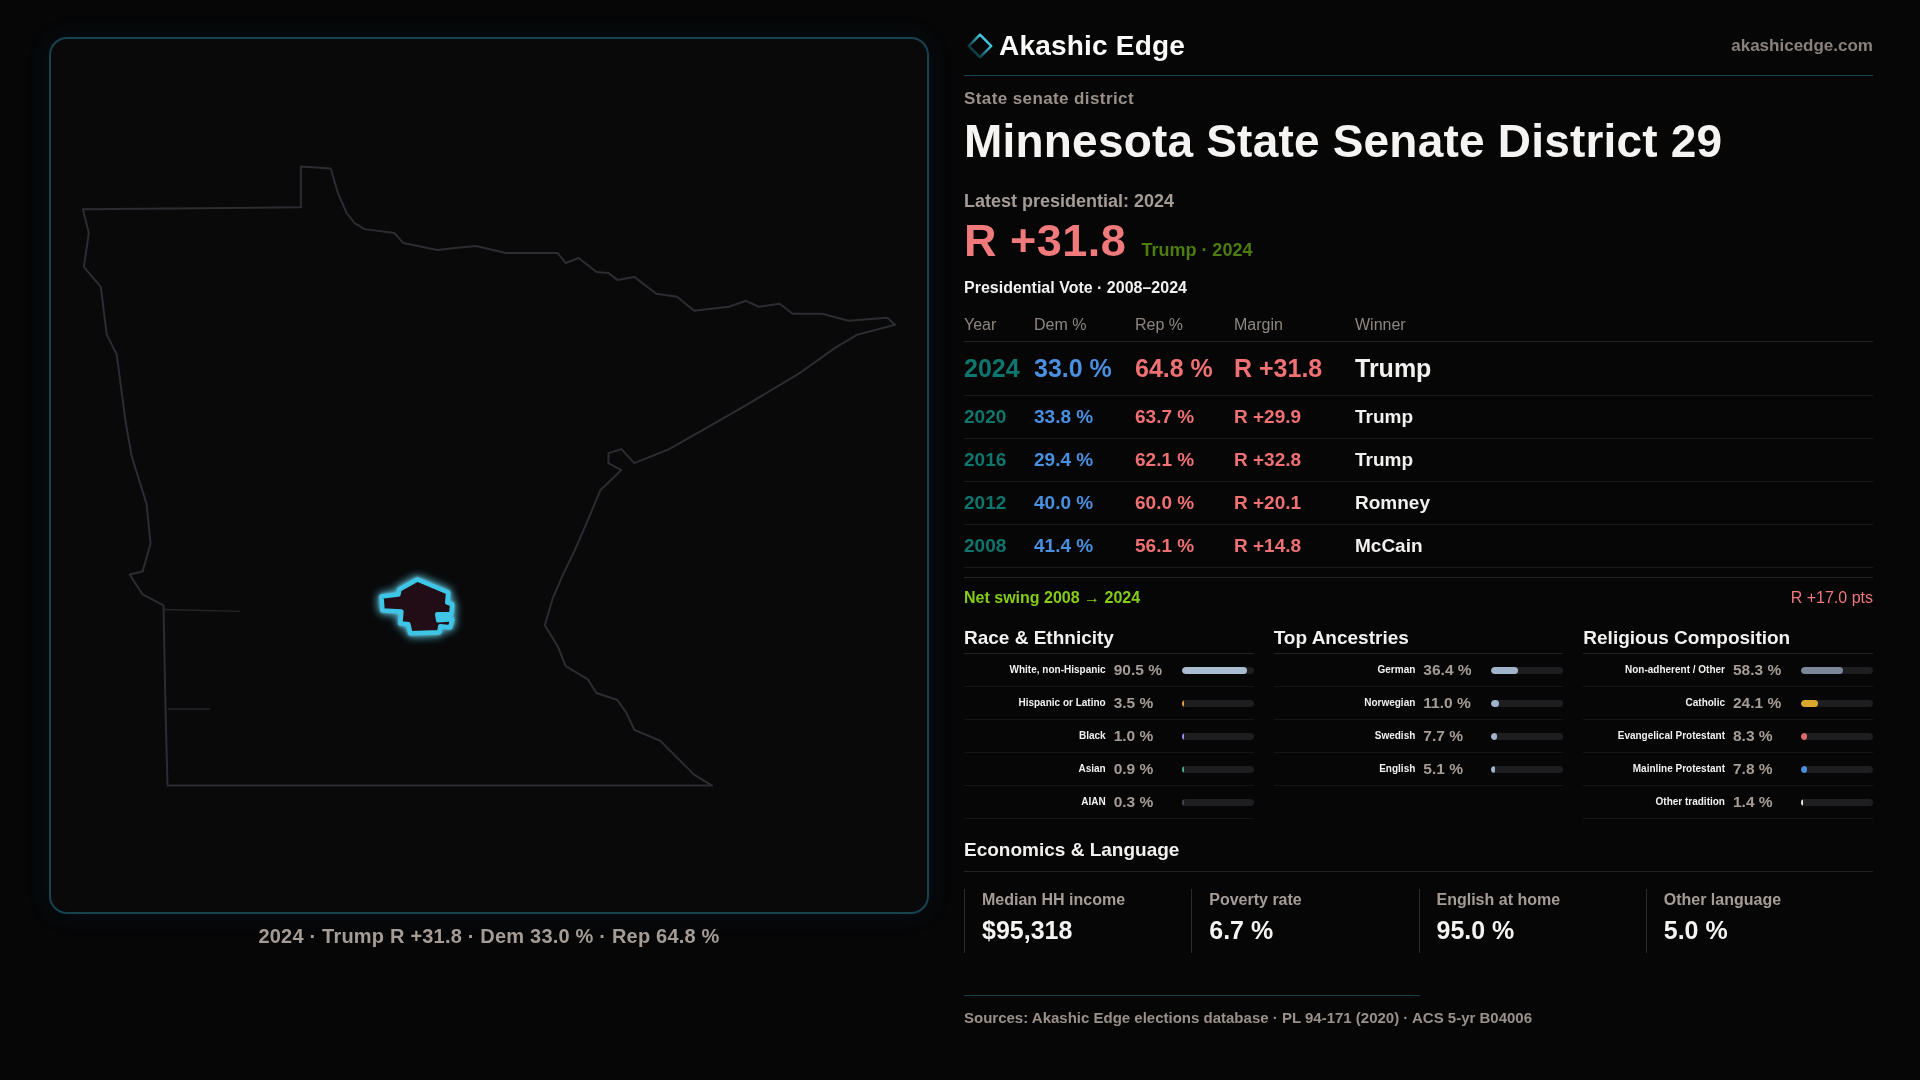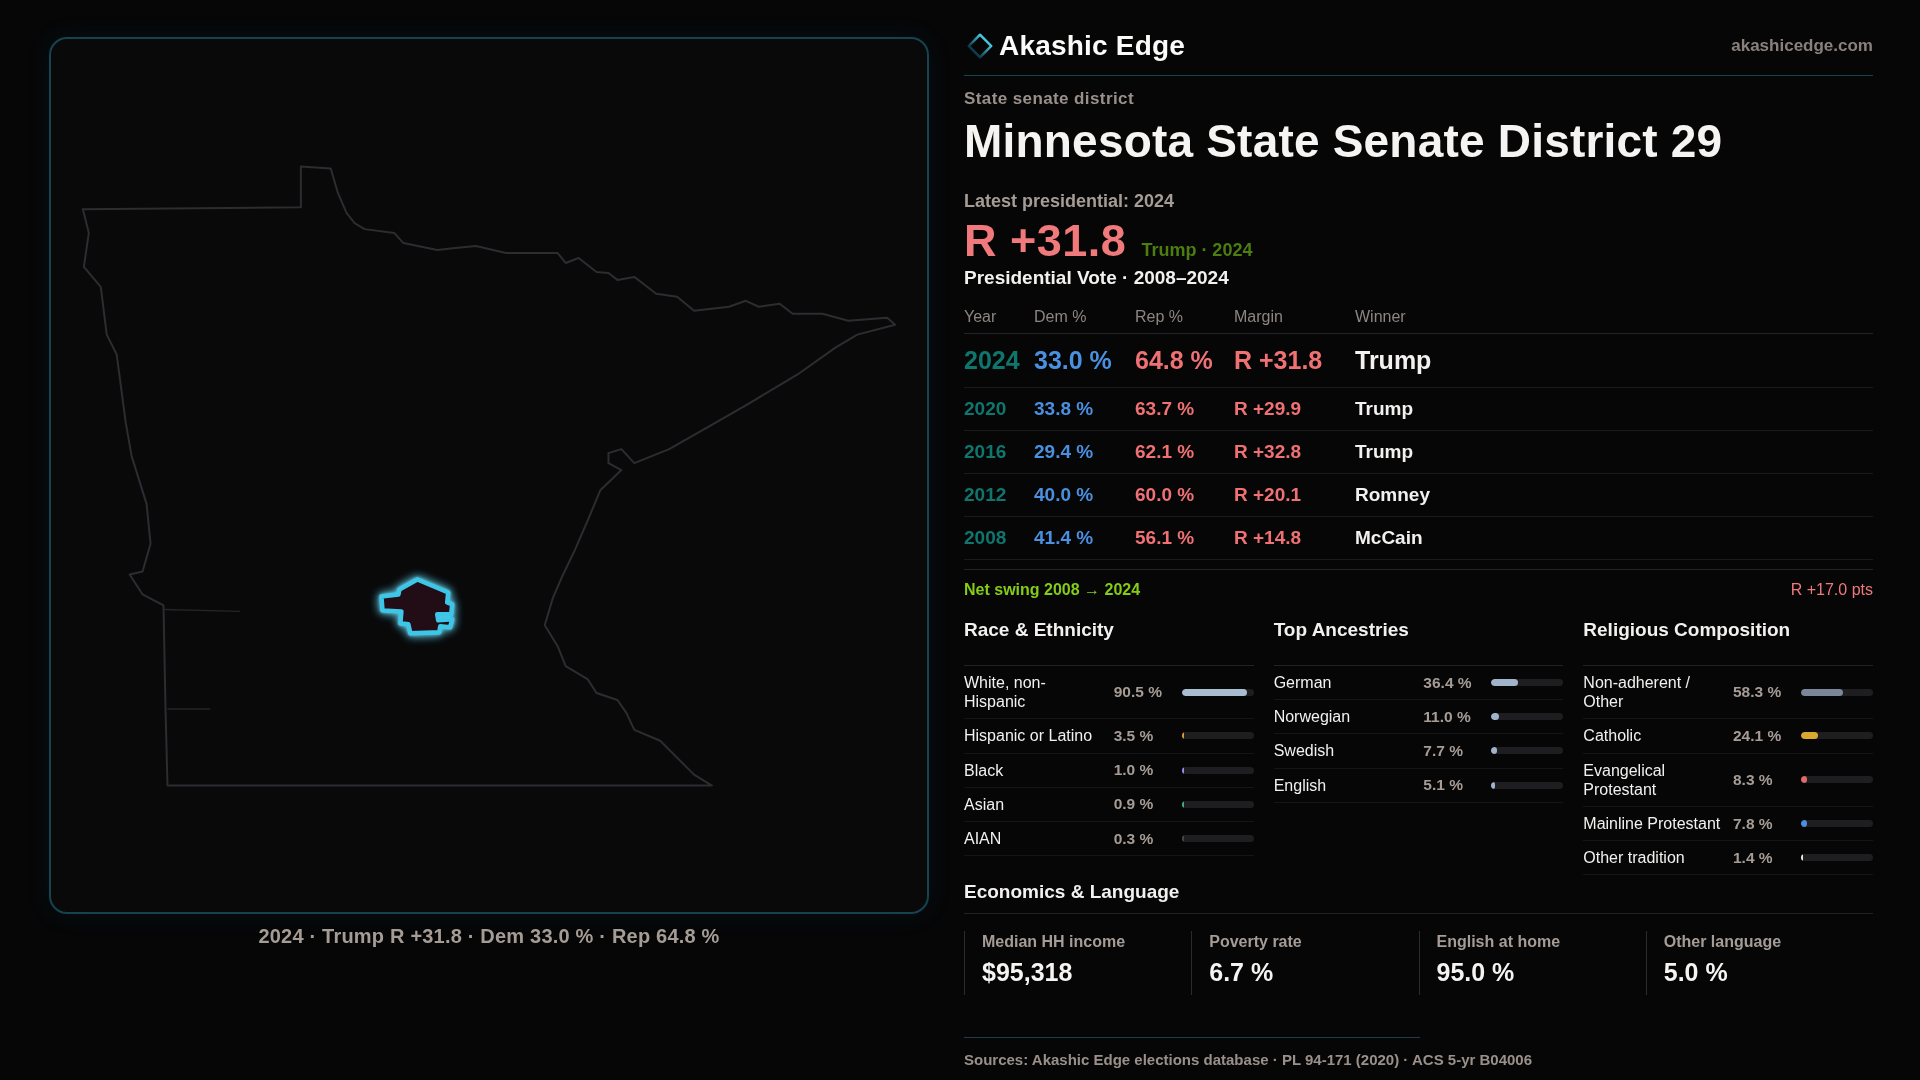--- a/index.html
+++ b/index.html
@@ -34,46 +34,46 @@
   .brand-name{ font-size:28px; font-weight:700; color:#fbfbfa; letter-spacing:.2px; }
   .brand-site{ margin-left:auto; color:#8a817c; font-size:17px; font-weight:700; }
 
   .kicker{ margin-top:13px; color:#9a9089; font-size:17px; font-weight:700; letter-spacing:.4px; }
   .page-title{ margin-top:5px; font-size:46px; font-weight:700; color:#f5f4f2; letter-spacing:.2px; }
   .latest{ margin-top:23px; color:#a69c96; font-size:18px; font-weight:700; }
   .headline{ margin-top:3px; display:flex; align-items:baseline; gap:15px; }
   .headline-margin{ font-size:45px; font-weight:700; color:#f0797b; letter-spacing:.5px; }
   .headline-detail{ font-size:18px; color:#4d7c0f; font-weight:700; }
 
-  .table-title{ font-size:19px; font-weight:700; color:#f2f1ef; }
+  .table-title{ margin-top:12px; font-size:16px; font-weight:700; color:#f2f1ef; }
 
   .vote-grid{ display:grid; grid-template-columns:70px 101px 99px 121px 1fr; align-items:baseline; }
   .vote-head{ margin-top:12px; padding:7px 0; border-bottom:1px solid #232326;
     color:#8d8680; font-size:16px; font-weight:400; }
   .vote-row{ padding:10px 0; border-bottom:1px solid #1a1a1c; font-weight:700; font-size:19px; }
   .vote-row.emphasis{ font-size:25px; padding:12px 0; }
   .c-year{ color:#0f766e; } .c-dem{ color:#4a90e0; } .c-rep{ color:#ef7173; }
   .c-margin{ color:#ef7173; } .c-winner{ color:#f2f1ef; }
 
   .net-swing{ display:flex; justify-content:space-between; margin-top:9px; padding-top:11px;
     border-top:1px solid #232326; font-size:16px; }
   .net-label{ color:#84cc16; font-weight:700; }
   .net-value{ color:#f0797b; font-weight:400;margin-left:27px; }
 
   .panels{ display:grid; grid-template-columns:1fr 1fr 1fr; gap:20px; margin-top:20px; }
-  .panel-title{ font-size:19px; font-weight:700; color:#f2f1ef; padding-bottom:24px;
+  .panel-title{ font-size:19px; font-weight:700; color:#f2f1ef; padding-bottom:4px;
     border-bottom:1px solid #222225; }
   .panel-row{ display:grid; grid-template-columns:1fr 60px 72px; gap:8px; align-items:center;
     padding:7px 0; border-bottom:1px solid #151517; min-height:31px; }
-  .row-label{ color:#f2f1ef; font-weight:400; font-size:16px; line-height:1.2; }
+  .row-label{ color:#f2f1ef; font-weight:700; font-size:10px; line-height:1.2;text-align:right; }
   .row-value{ color:#a69c96; font-size:15.5px; font-weight:700; white-space:nowrap; }
   .row-bar{ height:7px; background:#1e1e21; border-radius:4px; position:relative; overflow:hidden; }
   .row-bar-fill{ position:absolute; left:0; top:0; bottom:0; border-radius:4px; min-width:2px; }
 
-  .econ{ margin-top:6px; }
+  .econ{ margin-top:20px; }
   .econ-title{ font-size:19px; font-weight:700; color:#f2f1ef; padding-bottom:10px;
     border-bottom:1px solid #222225; }
   .econ-stats{ display:grid; grid-template-columns:repeat(4,1fr); margin-top:17px; }
   .stat{ border-left:1px solid #2b2b2e; padding:2px 0 8px 17px; }
   .stat-label{ color:#a69c96; font-size:16px; font-weight:700; }
   .stat-value{ color:#f5f4f2; font-size:25px; font-weight:700; margin-top:7px; }
 
   .footer{ margin-top:42px; }
   .footer-divider{ width:456px; border-top:1px solid #1b3e48; }
   .sources{ margin-top:13px; color:#9a9089; font-size:15px; font-weight:700; }

